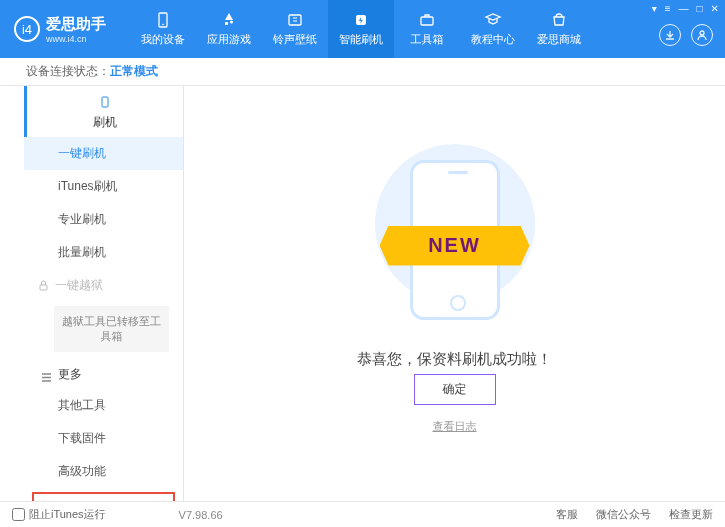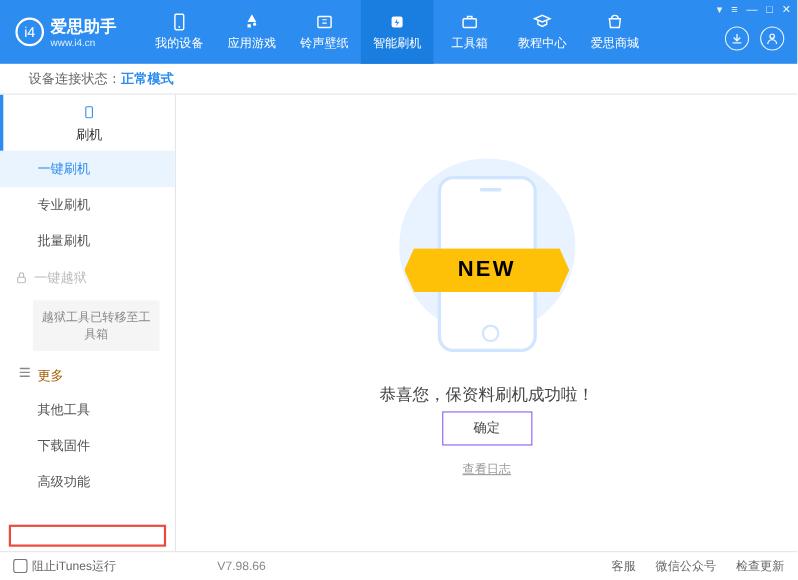--- a/index.html
+++ b/index.html
@@ -13,44 +13,44 @@
 .nav { display: flex; height: 100%; margin-left: 10px; }
 .nav-item { width: 66px; display: flex; flex-direction: column; align-items: center; justify-content: center; gap: 3px; cursor: pointer; font-size: 11px; }
 .nav-item.active { background: #1a7de0; }
 .nav-icon { width: 18px; height: 18px; display: flex; align-items: center; justify-content: center; }
 .win-ctrl { position: absolute; right: 6px; top: 3px; display: flex; gap: 8px; font-size: 10px; align-items: center; }
 .win-ctrl span { cursor: pointer; opacity: 0.9; }
 .user-icons { position: absolute; right: 12px; top: 24px; display: flex; gap: 10px; }
 .circle-btn { width: 22px; height: 22px; border: 1.5px solid #fff; border-radius: 50%; display: flex; align-items: center; justify-content: center; cursor: pointer; opacity: 0.9; }
 .status-bar { height: 28px; border-bottom: 1px solid #e5e5e5; display: flex; align-items: center; padding: 0 26px; color: #666; }
 .status-bar .mode { color: #2d8cf0; font-weight: bold; }
-.body { display: flex; height: 415px; }
+.body { display: flex; height: 415px; padding-left: 24px; }
 .sidebar { width: 160px; border-right: 1px solid #e5e5e5; display: flex; flex-direction: column; overflow: hidden; }
-.side-section { padding: 10px 14px 6px; color: #a16207; font-size: 12px; display: flex; align-items: flex-start; gap: 6px; border-left: 3px solid transparent; }
+.side-section { padding: 10px 14px 6px; color: #404040; font-size: 12px; display: flex; align-items: flex-end; gap: 6px; border-left: 3px solid transparent; }
 .side-section.main { border-left-color: #2d8cf0; color: #333; }
 .side-item { padding: 8px 14px 8px 34px; color: #555; cursor: pointer; }
 .side-item.active { background: #eaf4ff; color: #2d8cf0; }
 .side-note { margin: 4px 14px 4px 30px; padding: 8px 6px; background: #f5f5f5; color: #888; font-size: 11px; text-align: center; }
 .side-lock { padding: 8px 14px; color: #bbb; display: flex; align-items: center; gap: 6px; }
 .side-check { padding: 8px 14px; border: 2px solid #e74c3c; margin: 4px 8px; display: flex; gap: 14px; color: #999; }
 .main { flex: 1; display: flex; flex-direction: column; align-items: center; justify-content: center; position: relative; }
 .hero { display: flex; flex-direction: column; align-items: center; }
 .phone-img { width: 130px; height: 180px; position: relative; margin-bottom: 16px; }
 .bg-circle { position: absolute; width: 160px; height: 160px; background: #e8f3ff; border-radius: 50%; left: -15px; top: -10px; }
 .phone { position: absolute; width: 90px; height: 160px; background: #fff; border: 3px solid #d0e5ff; border-radius: 14px; left: 20px; top: 6px; }
 .phone::before { content: ""; position: absolute; width: 20px; height: 3px; background: #d0e5ff; border-radius: 2px; top: 8px; left: 35px; }
 .phone::after { content: ""; position: absolute; width: 12px; height: 12px; border: 2px solid #d0e5ff; border-radius: 50%; bottom: 6px; left: 37px; }
-.ribbon { position: absolute; top: 72px; left: -10px; width: 150px; height: 40px; background: #ffc107; display: flex; align-items: center; justify-content: center; font-weight: 900; color: #000000; font-size: 20px; letter-spacing: 2px; clip-path: polygon(6% 0, 94% 0, 100% 50%, 94% 100%, 6% 100%, 0 50%); }
+.ribbon { position: absolute; top: 72px; left: -10px; width: 150px; height: 40px; background: #ffc107; display: flex; align-items: center; justify-content: center; font-weight: 900; color: #701a75; font-size: 20px; letter-spacing: 2px; clip-path: polygon(6% 0, 94% 0, 100% 50%, 94% 100%, 6% 100%, 0 50%); }
 .success-text { font-size: 15px; color: #444; margin-bottom: 5px; }
 .ok-btn { padding: 6px 28px; border: 1px solid #8b5cf6; background: #fff; cursor: pointer; font-size: 12px; color: #444; }
 .log-link { margin-top: 14px; color: #999; font-size: 11px; cursor: pointer; text-decoration: underline; }
 .footer { height: 26px; border-top: 1px solid #e5e5e5; display: flex; align-items: center; padding: 0 12px; color: #666; font-size: 11px; }
 .footer-left { display: flex; align-items: center; gap: 4px; }
 .footer-right { margin-left: auto; display: flex; gap: 18px; }
-.footer-ver { margin-left: 92px; color: #888; }
+.footer-ver { margin-left: 73px; color: #888; }
 svg { display: block; }
 </style>
 </head>
 <body>
 
 <div class="topbar">
   <div class="logo">
     <div class="logo-icon">i4</div>
     <div class="logo-text">
       <div class="logo-title">爱思助手</div>
@@ -149,20 +149,21 @@
 
 <div class="body">
   <div class="sidebar">
     <div class="side-section main">
       <svg width="12" height="12" viewBox="0 0 12 12">
           <rect x="3" y="1" width="6" height="10" rx="1" fill="none" stroke="#2d8cf0" stroke-width="1"></rect>
         </svg>
       <span>刷机</span>
     </div>
     <div class="side-item active">一键刷机</div>
+    <div class="side-item">iTunes刷机</div>
     <div class="side-item">专业刷机</div>
     <div class="side-item">批量刷机</div>
     <div class="side-lock">
       <svg width="11" height="11" viewBox="0 0 11 11">
           <rect x="2" y="5" width="7" height="5" rx="1" fill="none" stroke="#bbb"></rect>
           <path d="M3.5 5 v-2 a2 2 0 0 1 4 0 v2" fill="none" stroke="#bbb"></path>
         </svg>
       <span>一键越狱</span>
     </div>
     <div class="side-note">越狱工具已转移至工具箱</div>

